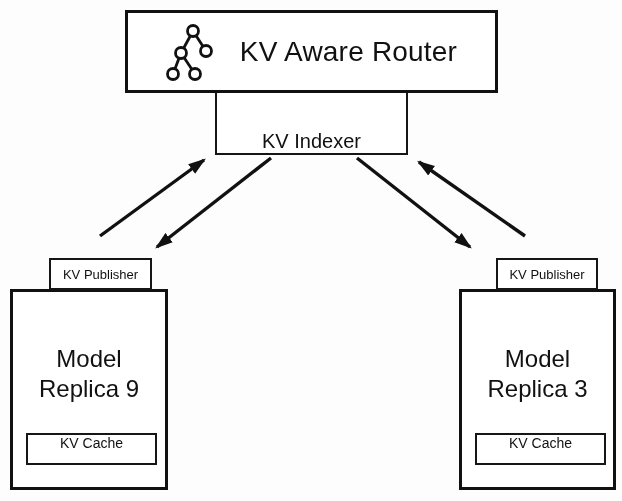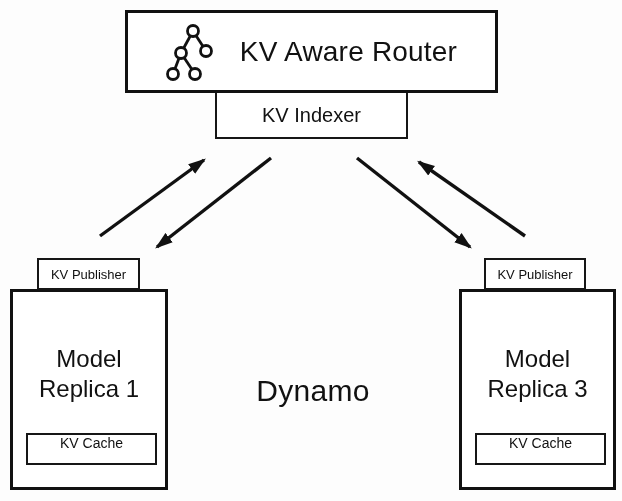--- a/index.html
+++ b/index.html
@@ -24,29 +24,31 @@
     justify-content: center;
   }
   .router-box {
     left: 125px; top: 10px; width: 373px; height: 83px;
     border: 3px solid #111111;
     gap: 20px;
     z-index: 3;
   }
   .router-label { font-size: 28px; letter-spacing: 0.2px; }
   .indexer-box {
-    left: 215px; top: 91px; width: 193px; height: 48px;
+    left: 215px; top: 91px; width: 193px; height: 64px;
     border: 2px solid #161616;
     z-index: 2;
+    align-items: flex-end;
   }
   .indexer-label { font-size: 20px; }
   .publisher-box {
     height: 32px;
     border: 2px solid #161616;
     z-index: 4;
+    margin-left: 12px;
   }
   .publisher-box.left  { left: 37px;  top: 258px; width: 103px; }
   .publisher-box.right { left: 484px; top: 258px; width: 102px; }
   .publisher-label { font-size: 13px; }
   .replica-box {
     top: 289px; height: 201px;
     border: 3px solid #111111;
     z-index: 3;
   }
   .replica-box.left  { left: 10px;  width: 158px; }
@@ -125,32 +127,31 @@
       <line x1="357" y1="158" x2="470" y2="247" marker-end="url(#ah)"></line>
       <line x1="525" y1="236" x2="419" y2="162" marker-end="url(#ah)"></line>
     </g>
   </svg>
 
   <div class="box publisher-box left">
     <span class="publisher-label">KV Publisher</span>
   </div>
 
   <div class="box replica-box left">
-    <div class="replica-name">Model Replica 1</div>
+    <div class="replica-name">Model Replica 9</div>
     <div class="cache-box">
       <span class="cache-label">KV Cache</span>
     </div>
   </div>
 
   <div class="box publisher-box right">
     <span class="publisher-label">KV Publisher</span>
   </div>
 
   <div class="box replica-box right">
     <div class="replica-name">Model Replica 3</div>
     <div class="cache-box">
       <span class="cache-label">KV Cache</span>
     </div>
   </div>
 
-  <div class="center-label">Dynamo</div>
 
 </div>
 
 </body></html>

